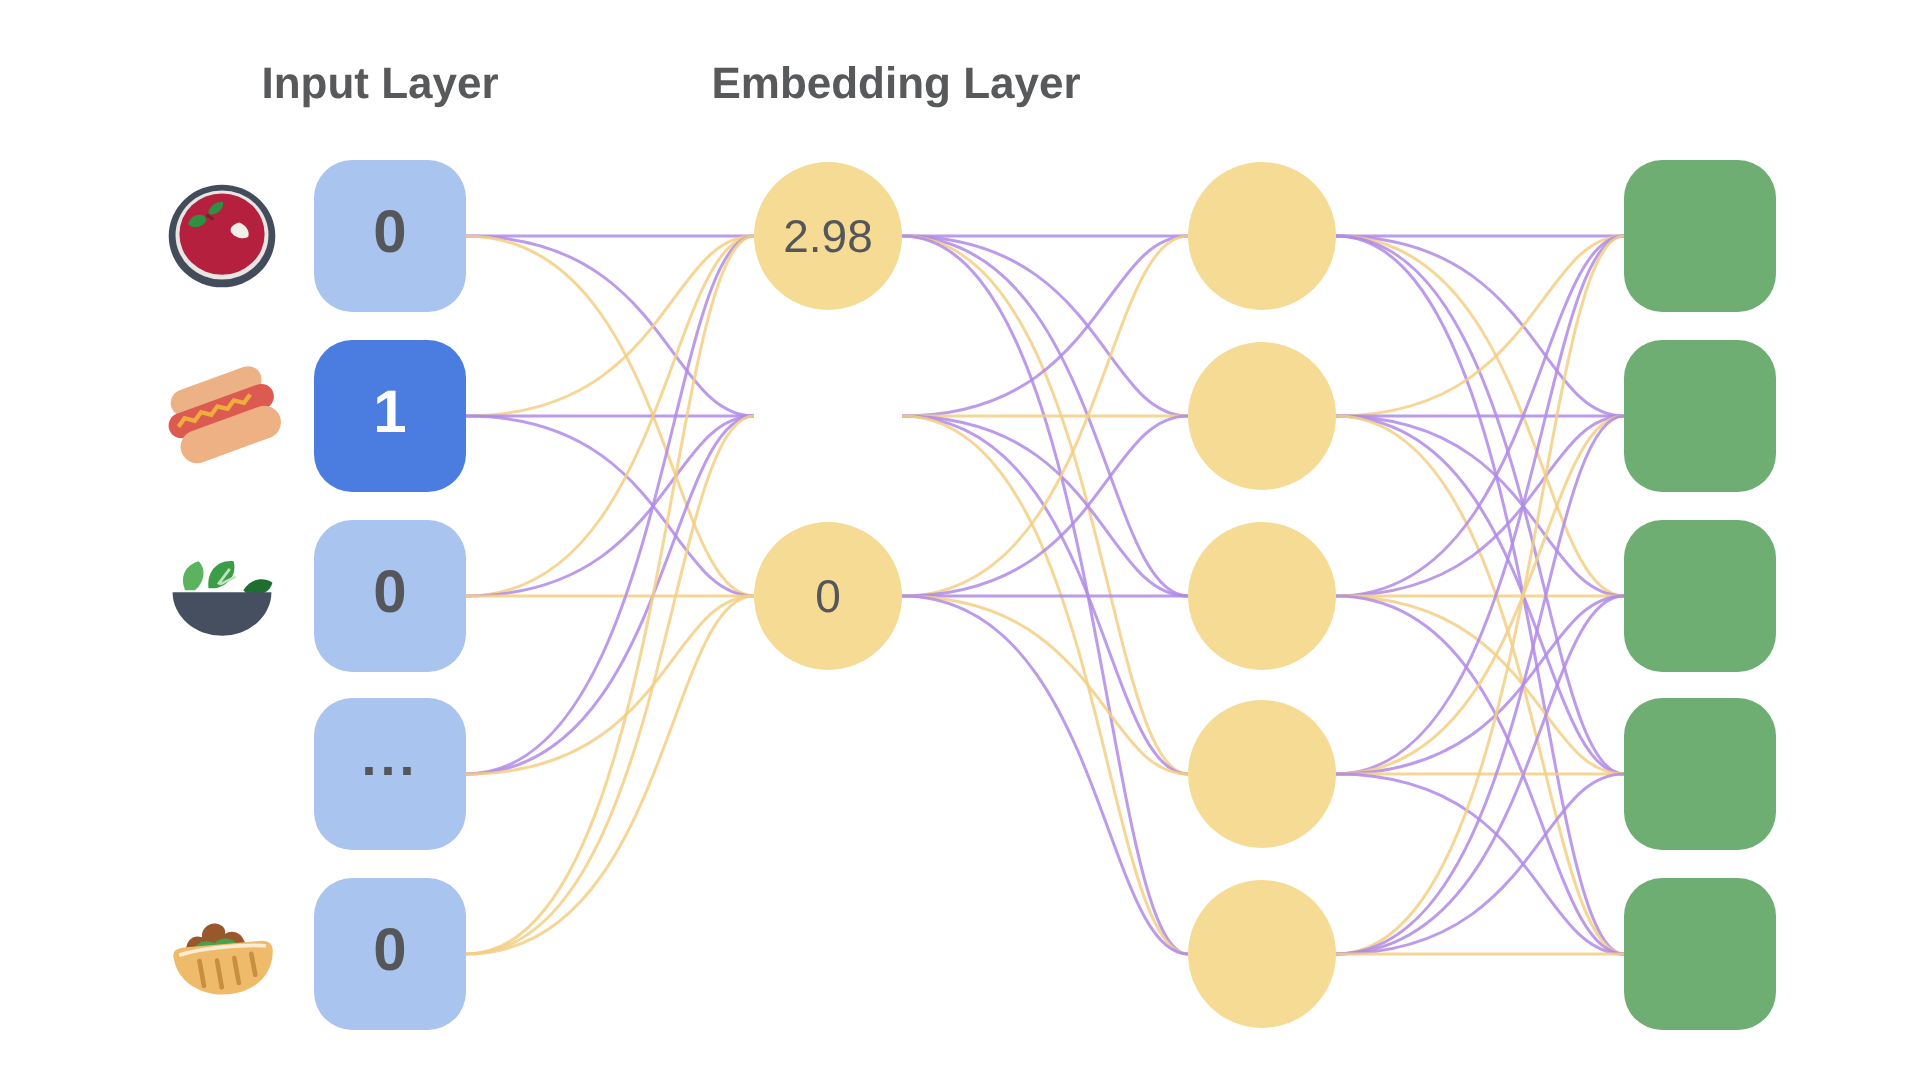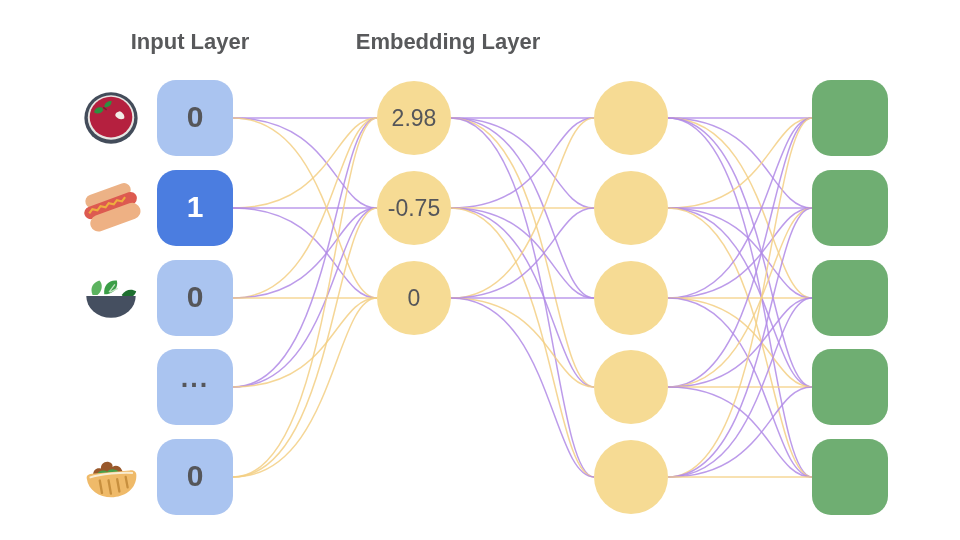--- a/index.html
+++ b/index.html
@@ -169,23 +169,20 @@
   <div class="inbox n-r4">
       <span class="val dots">...</span>
     </div>
   <div class="inbox n-r5">
       <span class="val">0</span>
     </div>
 
   <div class="circle col-emb c-r1">
       <span>2.98</span>
     </div>
-  <div class="circle col-emb c-r2">
-      <span>-0.75</span>
-    </div>
   <div class="circle col-emb c-r3">
       <span>0</span>
     </div>
 
   <div class="circle col-hid c-r1"></div>
   <div class="circle col-hid c-r2"></div>
   <div class="circle col-hid c-r3"></div>
   <div class="circle col-hid c-r4"></div>
   <div class="circle col-hid c-r5"></div>
 

